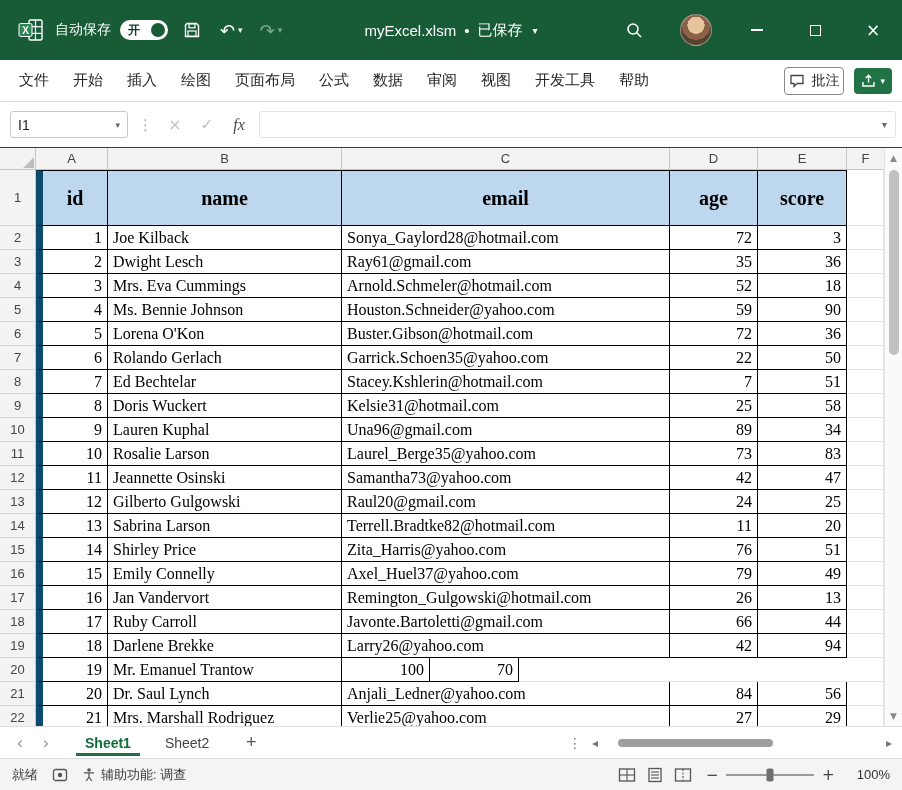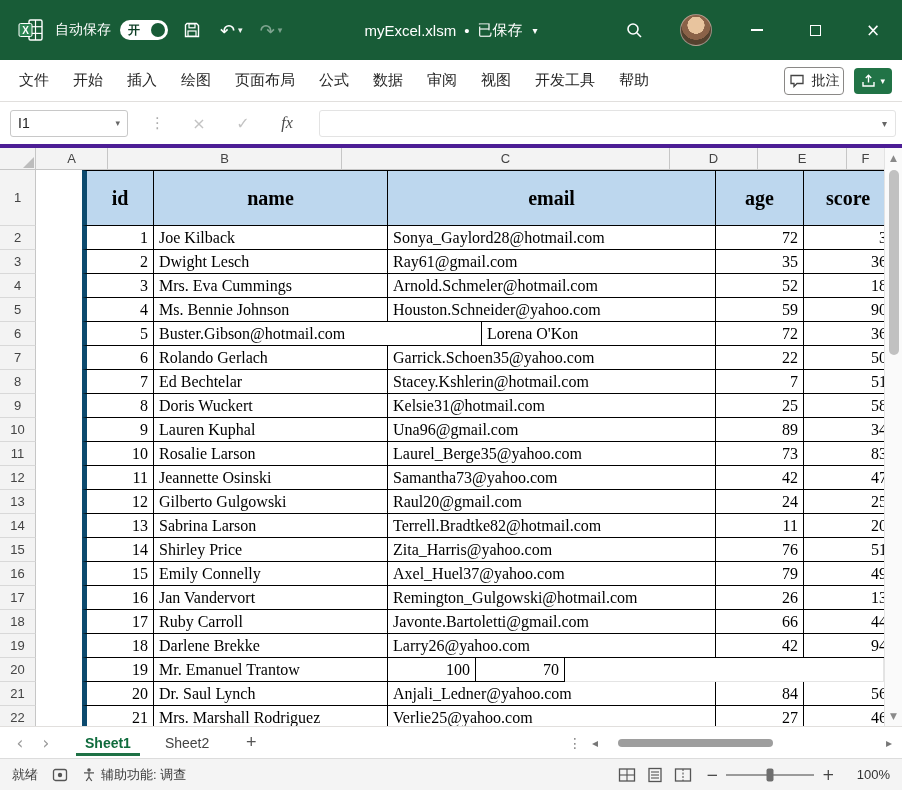--- a/index.html
+++ b/index.html
@@ -30,21 +30,21 @@
   
   .ribbon{height:42px;display:flex;align-items:center;background:#fff;border-bottom:1px solid #E1DFDD;padding:0 10px 0 8px;flex:0 0 auto;}
   .ribbon-tabs{display:flex;align-items:center;gap:2px;}
   .ribbon-tab{padding:7px 11px;font-size:15px;color:#262626;border-radius:4px;white-space:nowrap;}
   .ribbon-right{margin-left:auto;display:flex;align-items:center;gap:10px;}
   .comments-btn{display:flex;align-items:center;gap:6px;border:1px solid #8A8886;border-radius:4px;padding:4px 4px;font-size:14px;color:#262626;background:#fff;}
   .share-btn{display:flex;align-items:center;gap:4px;background:#217346;border-radius:4px;padding:6px 7px;color:#fff;}
   .share-btn .chev{font-size:9px;}
 
   
-  .formulabar{height:46px;display:flex;align-items:center;background:#fff;padding:8px 6px 8px 10px;gap:20px;flex:0 0 auto;border-bottom:4px solid #4c1d95;}
+  .formulabar{height:46px;display:flex;align-items:center;background:#fff;padding:8px 6px 8px 10px;gap:8px;flex:0 0 auto;border-bottom:1px solid #4c1d95;}
   .namebox{width:118px;height:27px;border:1px solid #C8C8C8;border-radius:3px;display:flex;align-items:center;padding:0 7px;font-size:14px;color:#222;background:#fff;}
   .namebox .val{flex:1;}
   .namebox .chev{color:#666;font-size:9px;}
   .fb-dots{color:#ACACAC;font-size:15px;padding:0 2px;}
   .fb-btn{width:24px;text-align:center;font-size:16px;display:flex;align-items:center;justify-content:center;}
   .fb-x,.fb-check{color:#C3C3C3;}
   .fb-fx{color:#4A4A4A;font-style:italic;font-family:"Liberation Serif",serif;font-size:16px;}
   .formula-input{flex:1;height:27px;border:1px solid #E3E3E3;border-radius:3px;display:flex;align-items:center;padding:0 8px;font-size:14px;color:#222;}
   .formula-input .flex{flex:1;}
   .fb-chev{color:#666;font-size:10px;}
@@ -55,21 +55,21 @@
   .colhdr-row{display:flex;height:22px;flex:0 0 auto;}
   .corner{width:36px;height:100%;background:#F3F3F3;border-right:1px solid #C6C6C6;border-bottom:1px solid #C6C6C6;position:relative;flex:0 0 auto;}
   .corner::after{content:"";position:absolute;right:1px;bottom:1px;width:0;height:0;border-left:11px solid transparent;border-bottom:11px solid #BDBDBD;}
   .colhdr{height:100%;background:#F3F3F3;border-right:1px solid #C6C6C6;border-bottom:1px solid #C6C6C6;display:flex;align-items:center;justify-content:center;font-size:13px;color:#444;flex:0 0 auto;}
   .colhdr.fill{flex:1 1 auto;border-right:none;}
   .grid-rows{flex:1;overflow:hidden;min-height:0;}
   .sheet-row{display:flex;height:24px;}
   .sheet-row.header-row{height:56px;}
   .rowhdr{width:36px;background:#F3F3F3;border-right:1px solid #C6C6C6;border-bottom:1px solid #D8D8D8;display:flex;align-items:center;justify-content:center;font-size:13px;color:#444;flex:0 0 auto;}
   .cell{display:flex;align-items:center;padding:0 5px;font-family:"Liberation Serif","DejaVu Serif",serif;font-size:16px;color:#000;border-right:1px solid #000;border-bottom:1px solid #000;overflow:hidden;white-space:nowrap;flex:0 0 auto;}
-  .cell.first{border-left:5px solid #0c4a6e;margin-left:46px;}
+  .cell.first{border-left:7px solid #0c4a6e;}
   .cell.num{justify-content:flex-end;}
   .cell.hcell{background:#BDD7EE;font-weight:bold;font-size:20px;justify-content:center;border-top:1px solid #000;padding:0;}
   .fcell{flex:1 1 auto;border-right:1px solid #E4E4E4;border-bottom:1px solid #E4E4E4;background:#fff;}
   .vscroll{width:18px;background:#FAFAFA;border-left:1px solid #E3E3E3;display:flex;flex-direction:column;align-items:center;padding:4px 0;flex:0 0 auto;}
   .vs-arrow{color:#8A8A8A;font-size:9px;height:12px;display:flex;align-items:center;}
   .vs-thumb{width:10px;height:185px;background:#C1C1C1;border-radius:5px;margin-top:6px;}
   .vs-spacer{flex:1;}
 
   
   .sheetbar{height:32px;display:flex;align-items:center;background:#FFF;border-top:1px solid #E1DFDD;padding:0 10px 0 8px;gap:2px;flex:0 0 auto;}
@@ -256,22 +256,22 @@
             <div class="cell first num" style="width: 72px;">4</div>
             <div class="cell" style="width: 234px;">Ms. Bennie Johnson</div>
             <div class="cell" style="width: 328px;">Houston.Schneider@yahoo.com</div>
             <div class="cell num" style="width: 88px;">59</div>
             <div class="cell num" style="width: 89px;">90</div>
             <div class="fcell"></div>
           </div>
           <div class="sheet-row">
             <div class="rowhdr">6</div>
             <div class="cell first num" style="width: 72px;">5</div>
+            <div class="cell" style="width: 234px;">Lorena O'Kon</div>
             <div class="cell" style="width: 328px;">Buster.Gibson@hotmail.com</div>
-            <div class="cell" style="width: 234px;">Lorena O'Kon</div>
             <div class="cell num" style="width: 88px;">72</div>
             <div class="cell num" style="width: 89px;">36</div>
             <div class="fcell"></div>
           </div>
           <div class="sheet-row">
             <div class="rowhdr">7</div>
             <div class="cell first num" style="width: 72px;">6</div>
             <div class="cell" style="width: 234px;">Rolando Gerlach</div>
             <div class="cell" style="width: 328px;">Garrick.Schoen35@yahoo.com</div>
             <div class="cell num" style="width: 88px;">22</div>
@@ -402,21 +402,21 @@
             <div class="cell num" style="width: 88px;">84</div>
             <div class="cell num" style="width: 89px;">56</div>
             <div class="fcell"></div>
           </div>
           <div class="sheet-row">
             <div class="rowhdr">22</div>
             <div class="cell first num" style="width: 72px;">21</div>
             <div class="cell" style="width: 234px;">Mrs. Marshall Rodriguez</div>
             <div class="cell" style="width: 328px;">Verlie25@yahoo.com</div>
             <div class="cell num" style="width: 88px;">27</div>
-            <div class="cell num" style="width: 89px;">46</div>
+            <div class="cell num" style="width: 89px;">29</div>
             <div class="fcell"></div>
           </div>
         </div>
     </div>
     <div class="vscroll">
       <span class="vs-arrow glyph">▲</span>
       <span class="vs-thumb"></span>
       <span class="vs-spacer"></span>
       <span class="vs-arrow glyph">▼</span>
     </div>

